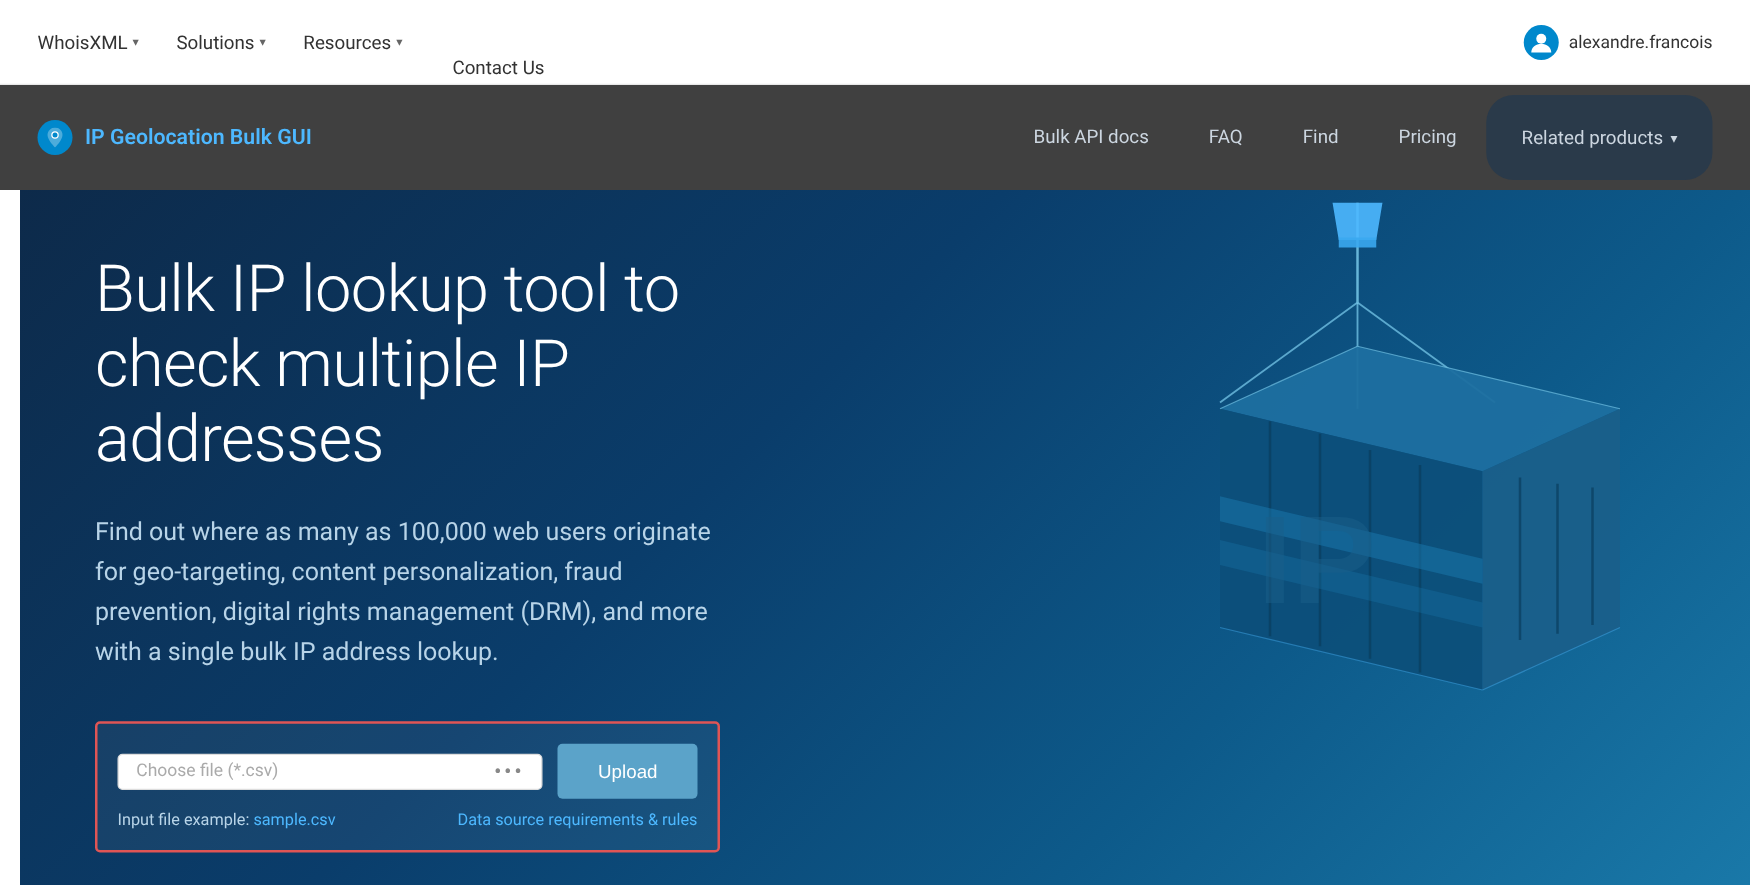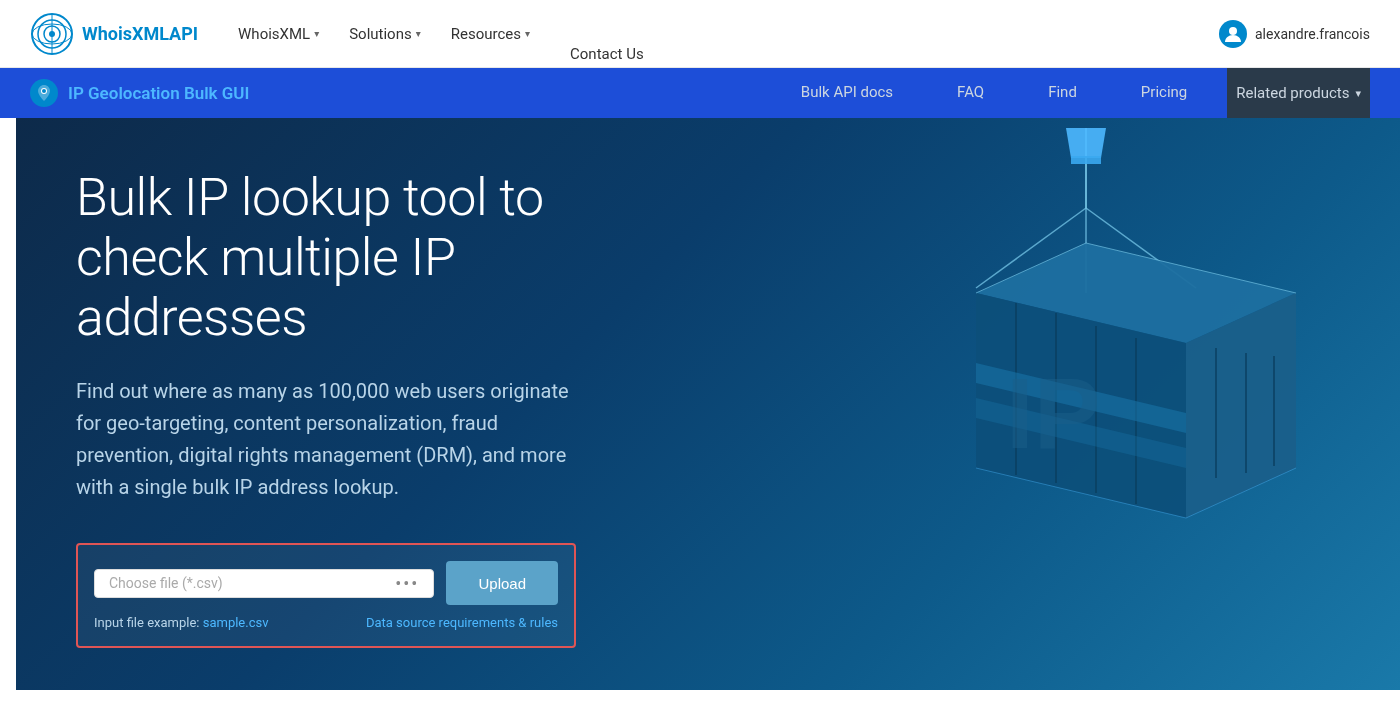--- a/index.html
+++ b/index.html
@@ -77,22 +77,22 @@
     }
     .username {
       font-size: 14px;
       color: #333;
     }
 
     
     .sub-nav {
       display: flex;
       align-items: center;
-      height: 50px;
-      background: #1d4ed8;
+      height: 84px;
+      background: #404040;
       padding: 0 30px;
       gap: 40px;
     }
     .sub-nav-brand {
       display: flex;
       align-items: center;
       gap: 10px;
       margin-right: 20px;
     }
     .sub-nav-icon {
@@ -106,43 +106,44 @@
     }
     .sub-nav-title {
       font-size: 17px;
       color: #fff;
       font-weight: 400;
     }
     .sub-nav-title span { color: #4db8ff; font-weight: 600; }
     .sub-nav-links {
       display: flex;
       align-items: center;
-      gap: 16px;
+      gap: 0;
       margin-left: auto;
     }
     .sub-nav-link {
       font-size: 15px;
       color: #ccd6e0;
       padding: 0 24px;
       height: 68px;
       display: flex;
       align-items: center;
       cursor: pointer;
       border-bottom: 3px solid transparent;
     }
     .sub-nav-related {
       background: #2a3a4a;
       color: #ccd6e0;
       font-size: 15px;
-      padding: 0 9px;
+      padding: 0 28px;
       height: 68px;
       display: flex;
       align-items: center;
       gap: 6px;
       cursor: pointer;
+      border-radius: 22px;
     }
 
     
     .hero {
       position: relative;
       width: 100%;
       height: calc(708px - 136px);
       background: linear-gradient(135deg, #0d2a4a 0%, #0a3d6b 40%, #0d5a8a 70%, #1a7aaa 100%);
       overflow: hidden;
       display: flex;
@@ -233,33 +234,20 @@
       right: 40px;
       top: 10px;
       width: 580px;
       height: 480px;
     }
   </style>
 </head>
 <body>
 
 <nav class="top-nav">
-  <div class="logo-area">
-    <svg class="logo-icon" viewBox="0 0 44 44" fill="none">
-      <circle cx="22" cy="22" r="20" stroke="#0088cc" stroke-width="2" fill="none"></circle>
-      <circle cx="22" cy="22" r="14" stroke="#0088cc" stroke-width="1.5" fill="none"></circle>
-      <circle cx="22" cy="22" r="8" stroke="#0088cc" stroke-width="1.5" fill="none"></circle>
-      <ellipse cx="22" cy="22" rx="20" ry="10" stroke="#0088cc" stroke-width="1" fill="none"></ellipse>
-      <circle cx="22" cy="22" r="3" fill="#0088cc"></circle>
-      <line x1="22" y1="2" x2="22" y2="42" stroke="#0088cc" stroke-width="1"></line>
-    </svg>
-    <span class="logo-text">
-      <span>WhoisXML</span><span style="color:#0088cc">API</span>
-    </span>
-  </div>
 
   <div class="main-nav">
     <div class="nav-item">
       <span>WhoisXML</span>
       <span class="nav-chevron">▾</span>
     </div>
     <div class="nav-item">
       <span>Solutions</span>
       <span class="nav-chevron">▾</span>
     </div>

